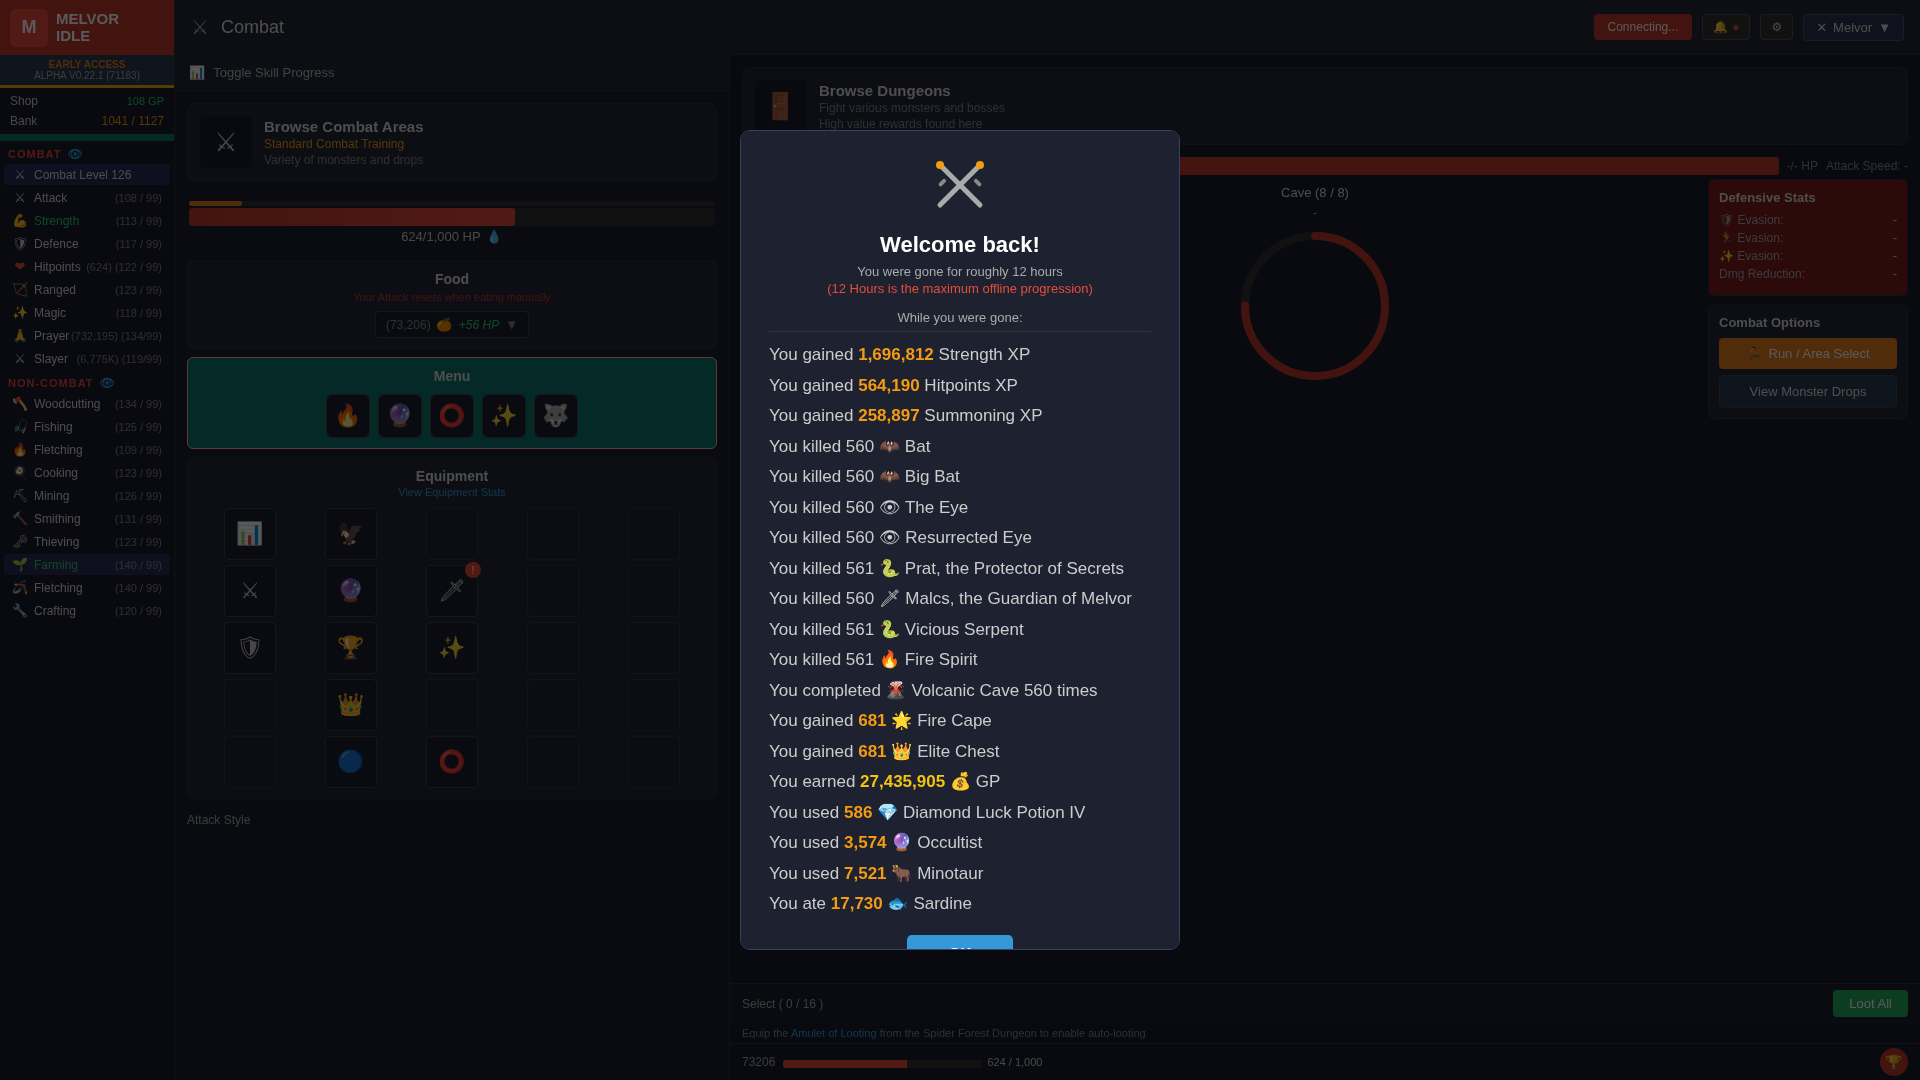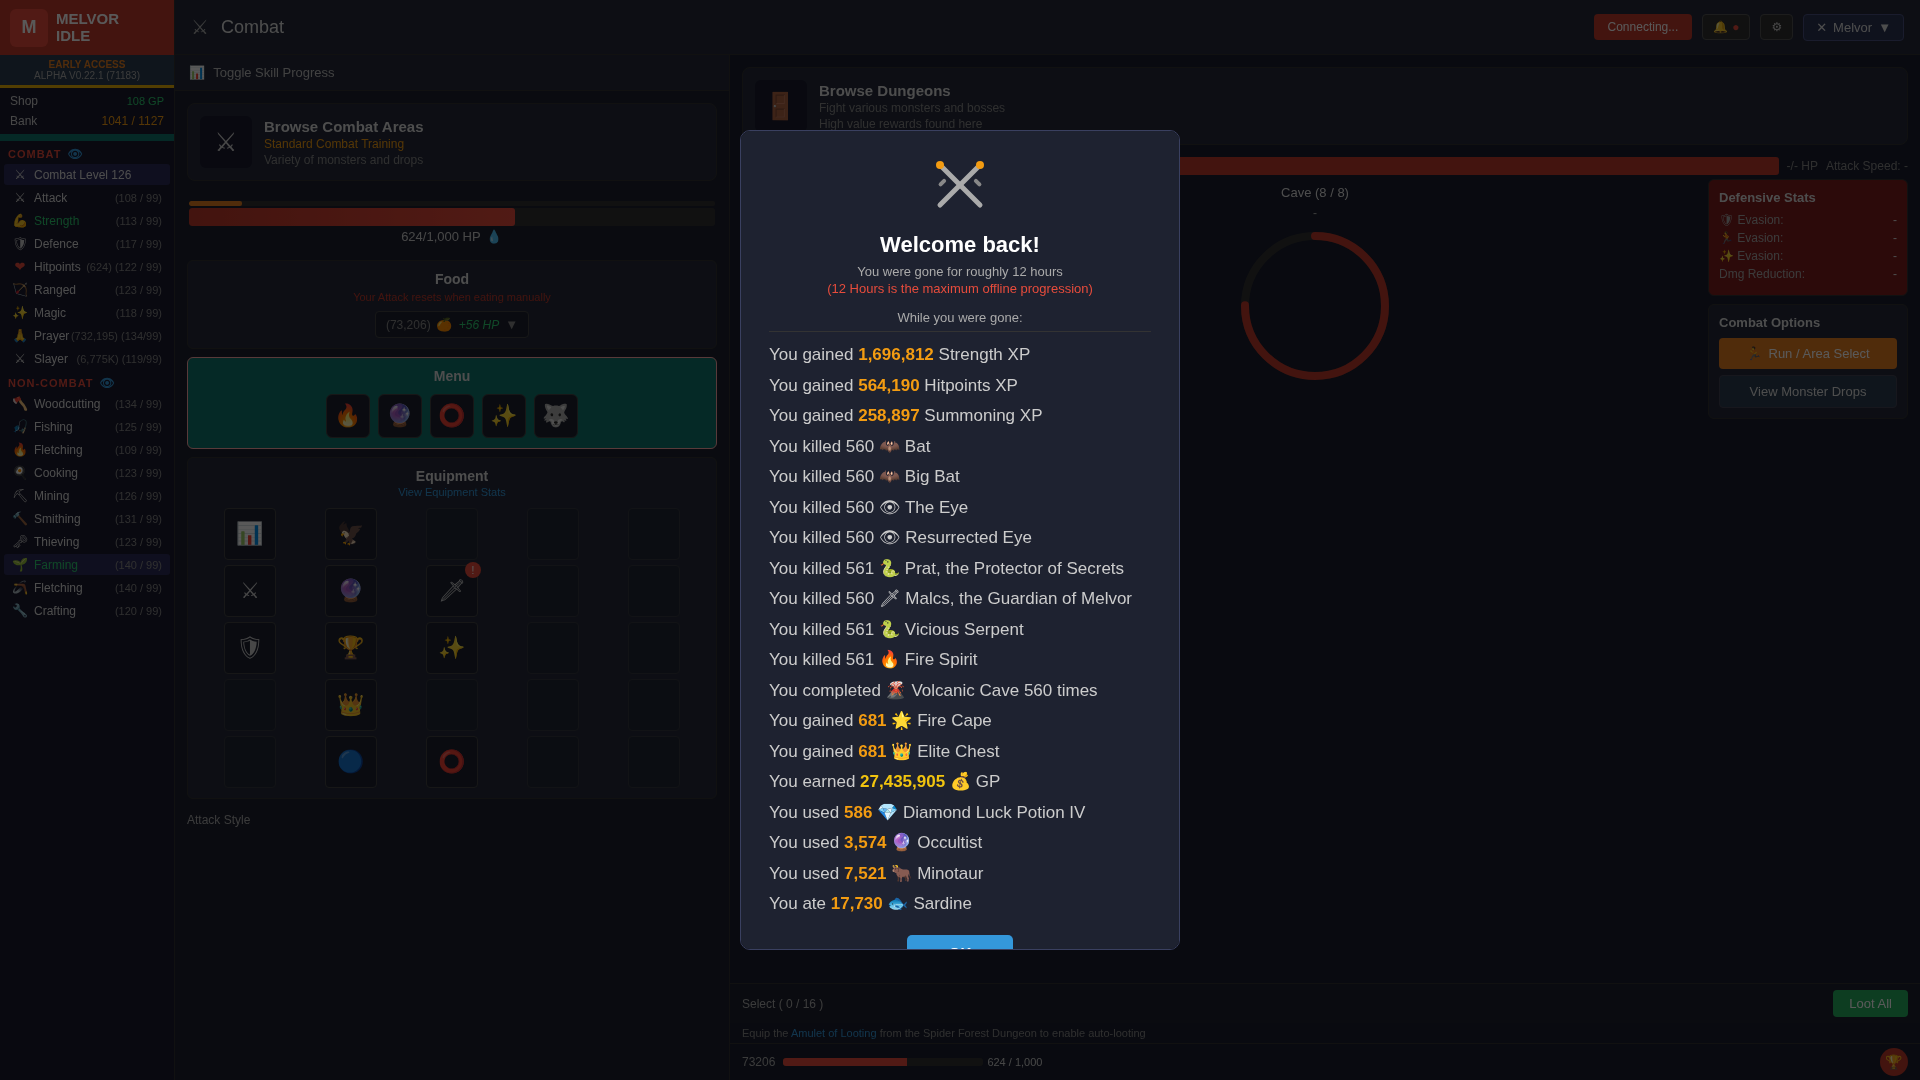--- a/index.html
+++ b/index.html
@@ -879,21 +879,21 @@
       </div>
       <div class="auto-loot-hint">
         <span>Equip the</span>
         <span class="auto-loot-highlight">Amulet of Looting</span>
         <span>from the Spider Forest Dungeon to enable auto-looting</span>
       </div>
 
       <div class="bottom-status">
         <div style="display:flex; align-items:center; gap:8px;">
           <span style="color:#aaa; font-size:12px;">73206</span>
-          <div style="display:flex; align-items:center; gap:4px;">
+          <div style="display:flex; align-items:flex-end; gap:4px;">
             <div class="hp-bottom-bar">
               <div class="hp-bottom-fill" style="width:62%;"></div>
             </div>
             <span style="color:#ccc; font-size:11px;">624 / 1,000</span>
           </div>
         </div>
         <div class="bottom-right-icon">🏆</div>
       </div>
     </div>
   </div>

